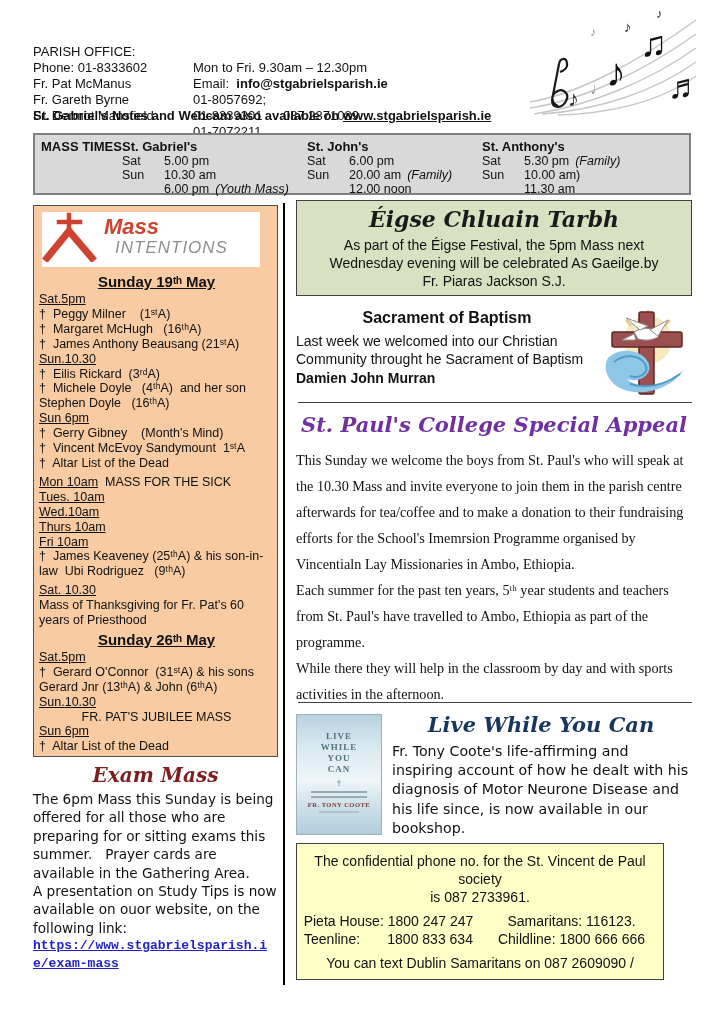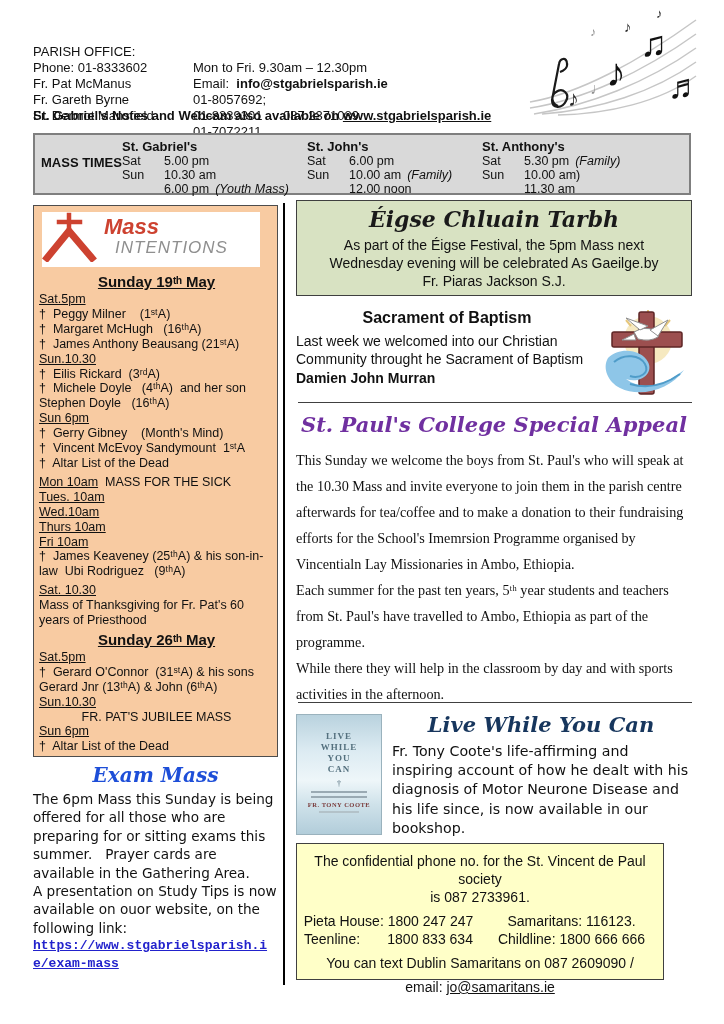--- a/index.html
+++ b/index.html
@@ -14,21 +14,21 @@
   .h-col3{position:absolute;left:250px;}
   .h-bold{font-weight:bold;}
   .h-note{position:absolute;left:33px;top:108px;font-size:13px;font-weight:bold;white-space:pre;}
   .h-note .lnk{text-decoration:underline;}
 
   .music{position:absolute;left:528px;top:2px;}
 
   
   .mtbox{position:absolute;left:33px;top:133px;width:658px;height:62px;background:#d9d9d9;
          border:2px solid #7f7f7f;box-sizing:border-box;}
-  .mt-title{position:absolute;left:6px;top:4px;font-size:13px;font-weight:bold;margin-top:16px;}
+  .mt-title{position:absolute;left:6px;top:4px;font-size:13px;font-weight:bold;}
   .mt-church{position:absolute;top:4px;width:180px;}
   .mt-name{font-size:13px;font-weight:bold;line-height:15px;}
   .mt-row{display:flex;font-size:12.5px;line-height:14.2px;white-space:pre;}
   .mt-day{width:42px;flex:none;}
   .mt-note{font-style:italic;margin-left:6px;}
 
   
   .mi-box{position:absolute;left:33px;top:205px;width:245px;height:552px;background:#f8cba2;
           border:1.5px solid #4d4d4d;box-sizing:border-box;overflow:hidden;}
   .logo{position:absolute;left:8px;top:6px;width:218px;height:55px;background:#ffffff;font-style:italic;}
@@ -36,21 +36,21 @@
   .logo .w2{position:absolute;left:73px;top:26px;font-size:17px;color:#8f8f8f;letter-spacing:1px;}
   .mi-list{position:absolute;left:5px;top:64px;width:235px;}
   .mi-line{font-size:12.5px;line-height:14.9px;white-space:pre-wrap;}
   .mi-line .u{text-decoration:underline;}
   .mi-line.center-head{text-align:center;font-weight:bold;font-size:15px;line-height:19px;margin:2px 0 1px;}
   .mi-line.center{text-align:center;}
   .mi-line.gap{margin-top:4px;}
 
   .exam-title{position:absolute;left:33px;top:763px;width:245px;text-align:center;
               font-family:"DejaVu Serif","Liberation Serif",serif;font-style:italic;font-weight:bold;
-              font-size:20px;color:#1d4ed8;}
+              font-size:20px;color:#7f1d1d;}
   .exam-body{position:absolute;left:33px;top:790px;width:246px;}
   .exam-text{font-family:"DejaVu Sans",sans-serif;font-size:13.6px;line-height:18.4px;white-space:pre-wrap;}
   .exam-link{font-family:"Liberation Mono","DejaVu Sans Mono",monospace;font-size:13px;font-weight:bold;
              color:#2222cc;text-decoration:underline;word-break:break-all;line-height:18px;}
 
   .vline{position:absolute;left:283px;top:203px;height:782px;border-left:2px solid #000;}
 
   
   .eigse{position:absolute;left:296px;top:200px;width:396px;height:96px;background:#d8e2c2;
          border:1.5px solid #3f3f3f;box-sizing:border-box;text-align:center;}
@@ -159,21 +159,21 @@
       <div class="mt-row"><span class="mt-day">Sat</span><span class="mt-time">5.00 pm</span><span class="mt-note"></span></div>
           <div class="mt-row"><span class="mt-day">Sun</span><span class="mt-time">10.30 am</span><span class="mt-note"></span></div>
           <div class="mt-row"><span class="mt-day"></span><span class="mt-time">6.00 pm</span><span class="mt-note">(Youth Mass)</span></div>
         </div>
     </div>
     <div class="mt-church" style="left:272px">
       <div class="mt-name">St. John's</div>
       <div>
 
       <div class="mt-row"><span class="mt-day">Sat</span><span class="mt-time">6.00 pm</span><span class="mt-note"></span></div>
-          <div class="mt-row"><span class="mt-day">Sun</span><span class="mt-time">10.00 am</span><span class="mt-note">(Family)</span></div>
+          <div class="mt-row"><span class="mt-day">Sun</span><span class="mt-time">20.00 am</span><span class="mt-note">(Family)</span></div>
           <div class="mt-row"><span class="mt-day"></span><span class="mt-time">12.00 noon</span><span class="mt-note"></span></div>
         </div>
     </div>
     <div class="mt-church" style="left:447px">
       <div class="mt-name">St. Anthony's</div>
       <div>
 
       <div class="mt-row"><span class="mt-day">Sat</span><span class="mt-time">5.30 pm</span><span class="mt-note">(Family)</span></div>
           <div class="mt-row"><span class="mt-day">Sun</span><span class="mt-time">10.00 am)</span><span class="mt-note"></span></div>
           <div class="mt-row"><span class="mt-day"></span><span class="mt-time">11.30 am</span><span class="mt-note"></span></div>
@@ -297,16 +297,15 @@
     <div class="svp-intro">The confidential phone no. for the St. Vincent de Paul society
 is  087 2733961.</div>
     <div class="svp-grid">
 
     <div class="hl-cell">Pieta House: 1800 247 247</div>
         <div class="hl-cell">Samaritans: 116123.</div>
         <div class="hl-cell">Teenline:       1800 833 634</div>
         <div class="hl-cell">Childline: 1800 666 666</div>
       </div>
     <div class="svp-text">You can text Dublin Samaritans on 087 2609090 /</div>
-    <div class="svp-text svp-email"><span>email: </span><span class="lnk">jo@samaritans.ie</span></div>
   </div>
 
 </div>
 
 </body></html>

